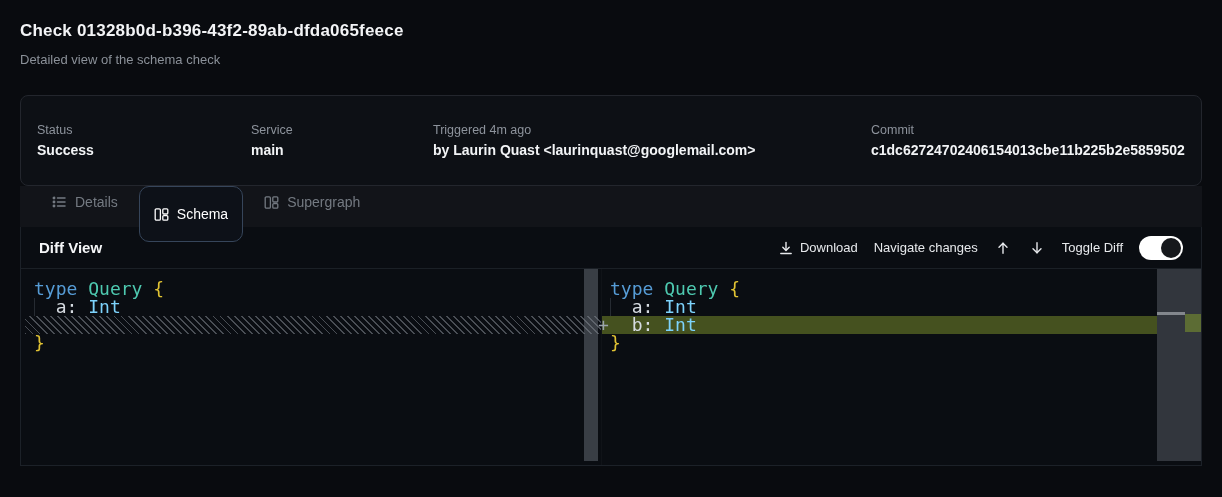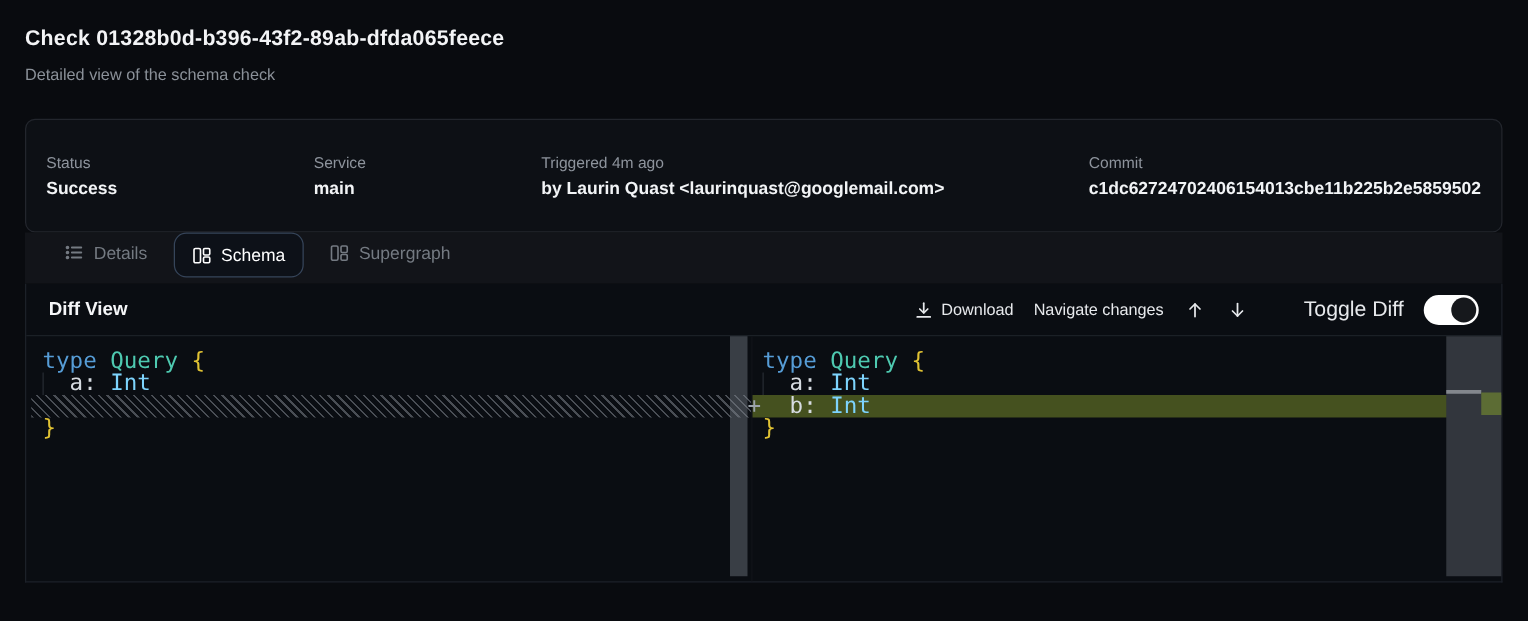--- a/index.html
+++ b/index.html
@@ -29,21 +29,21 @@
 
   
   .graph-tabs { margin-top:15px; height:36px; background:#1a1c21; display:flex; border-radius:3px 3px 0 0; }
   .gtab { display:flex; align-items:center; gap:7px; padding:0 17px; font-size:14px; color:#8a9097; cursor:pointer; }
   .gtab.active { background:#0c0e12; color:#ffffff; border-radius:6px 6px 0 0; }
   .gtab svg, .gtab .chk { flex:none; }
 
   
   .view-tabs { height:41px; background:#121419; display:flex; align-items:flex-start; padding-left:18px; gap:8px; }
   .vtab { display:flex; align-items:center; gap:8px; font-size:14px; color:#747a82; padding:7px 12px; border:1px solid transparent; border-radius:10px; cursor:pointer; }
-  .vtab.active { color:#ffffff; border-color:#36455a; background:#0d1118; padding:9px 14px; }
+  .vtab.active { color:#ffffff; border-color:#36455a; background:#0d1118; padding:19px 14px; }
 
   
   .diff-panel { border:1px solid #1c2128; border-top:none; background:#0a0d12; height:239px; }
   .diff-header { height:42px; display:flex; align-items:center; justify-content:space-between; padding:0 18px; border-bottom:1px solid #1b2026; }
   .diff-title { font-size:15px; font-weight:700; color:#f5f6f8; }
   .controls { display:flex; align-items:center; gap:16px; }
   .ctrl { display:flex; align-items:center; gap:7px; background:none; border:none; padding:0;
           color:#e7e9ec; font-size:13px; font-family:inherit; cursor:pointer; }
   .arrow-btn { padding:0 2px; }
   .switch { width:44px; height:24px; background:#ffffff; border-radius:999px; position:relative; cursor:pointer; flex:none; }
@@ -166,21 +166,21 @@
           </span>
         </button>
         <button class="ctrl arrow-btn">
           <span>
             <svg width="14" height="14" viewBox="0 0 14 14" fill="none" stroke="#e7e9ec" stroke-width="1.4" stroke-linecap="round" stroke-linejoin="round">
                 <path d="M7 1.8v10"></path>
                 <path d="M3 7.8l4 4 4-4"></path>
               </svg>
           </span>
         </button>
-        <span style="font-size:17px;color:#e7e9ec;margin-left:28px;">Toggle Diff</span>
+        <span style="font-size:13px;color:#e7e9ec;">Toggle Diff</span>
         <div class="switch" role="switch" aria-checked="true">
           <div class="knob"></div>
         </div>
       </div>
     </div>
 
     <div class="diff-body">
       <div class="editor left">
         <div class="lines">
             <div class="code-line"><span class="tok-k">type</span><span class="tok-f"> </span><span class="tok-t">Query</span><span class="tok-f"> </span><span class="tok-p">{</span></div>

